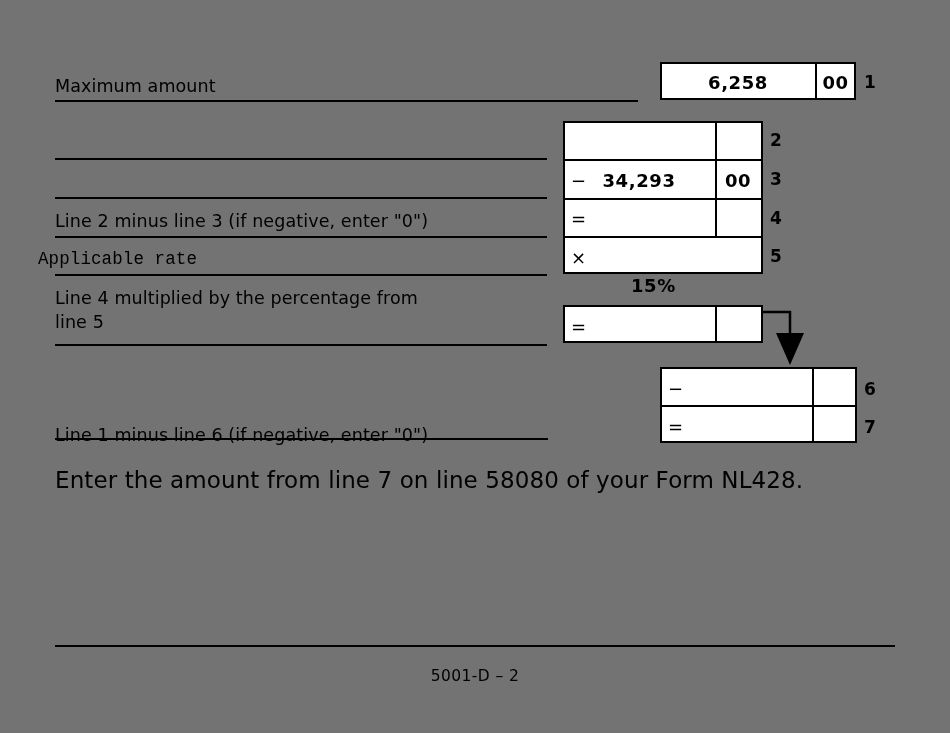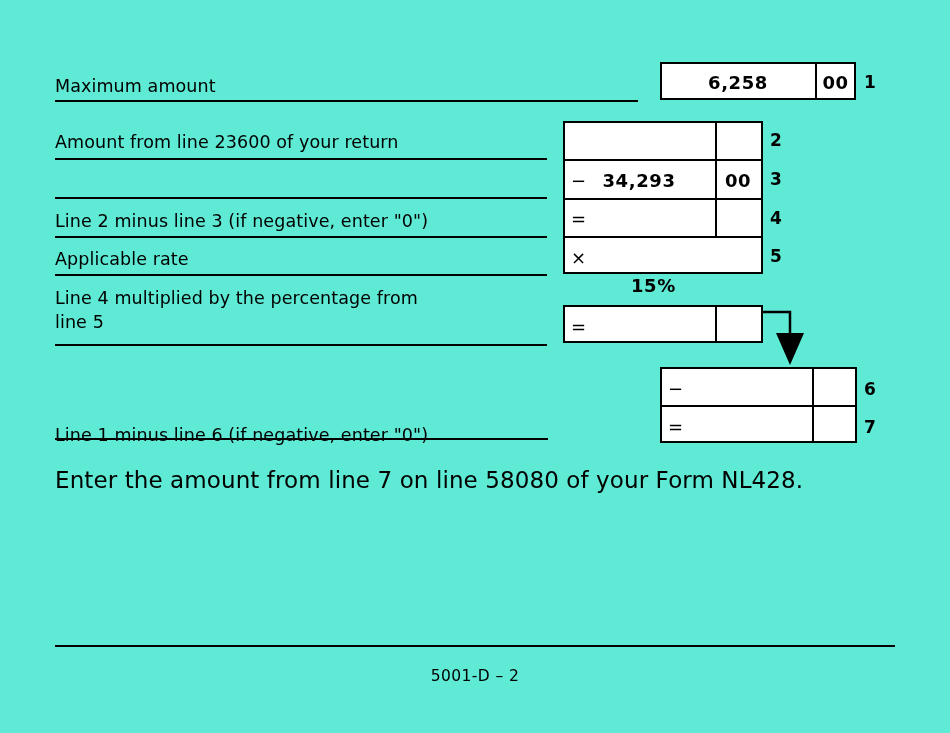--- a/index.html
+++ b/index.html
@@ -8,21 +8,21 @@
     background: #ffffff;
   }
   body {
     font-family: "DejaVu Sans", "Liberation Sans", sans-serif;
     color: #000000;
   }
   #page {
     position: relative;
     width: 950px;
     height: 733px;
-    background: #5eead4;
+    background: #737373;
     overflow: hidden;
   }
 
   
   .label {
     position: absolute;
     font-size: 17.5px;
     line-height: 24px;
     color: #000;
     white-space: pre-line;
@@ -123,29 +123,28 @@
 
   <div class="label" style="left:55px; top:74px; width:580px;">Maximum amount</div>
   <div class="rule" style="left:55px; top:100px; width:583px;"></div>
 
   <div class="box" style="left:660px; top:62px; width:196px; height:38px;"></div>
   <div class="vdiv" style="left:815px; top:62px; height:38px;"></div>
   <div class="amount" style="left:666px; top:72px; width:144px;">6,258</div>
   <div class="cents" style="left:815px; top:72px; width:41px;">00</div>
   <div class="linenum" style="left:864px; top:74px;">1</div>
 
-  <div class="label" style="left:55px; top:130px; width:490px;">Amount from line 23600 of your return</div>
   <div class="rule" style="left:55px; top:158px; width:492px;"></div>
 
   <div class="rule" style="left:55px; top:197px; width:492px;"></div>
 
   <div class="label" style="left:55px; top:209px; width:500px;">Line 2 minus line 3 (if negative, enter "0")</div>
   <div class="rule" style="left:55px; top:236px; width:492px;"></div>
 
-  <div class="label" style="left:55px; top:247px; width:490px;">Applicable rate</div>
+  <div class="label" style="left:38px; top:247px; width:490px;font-family:Liberation Mono, monospace;">Applicable rate</div>
   <div class="rule" style="left:55px; top:274px; width:492px;"></div>
 
   <div class="box" style="left:563px; top:121px; width:200px; height:153px;"></div>
 
   <div class="hdiv" style="left:563px; top:159px; width:200px;"></div>
   <div class="hdiv" style="left:563px; top:198px; width:200px;"></div>
   <div class="hdiv" style="left:563px; top:236px; width:200px;"></div>
 
   <div class="vdiv" style="left:715px; top:121px; height:115px;"></div>
 

